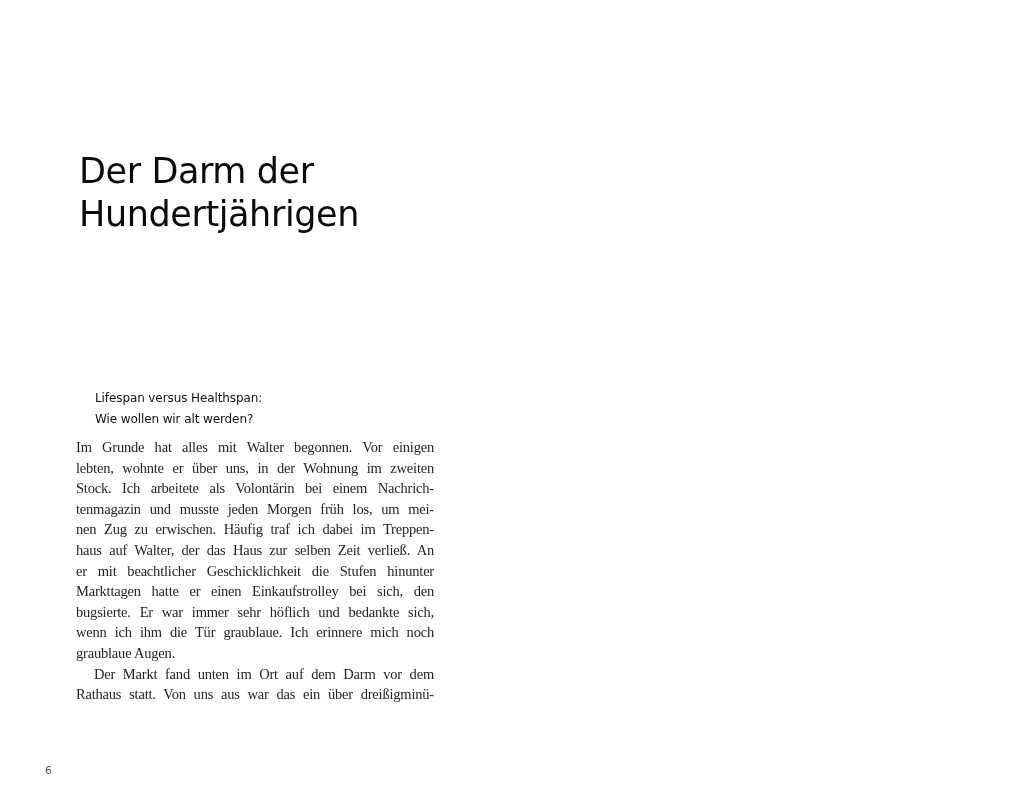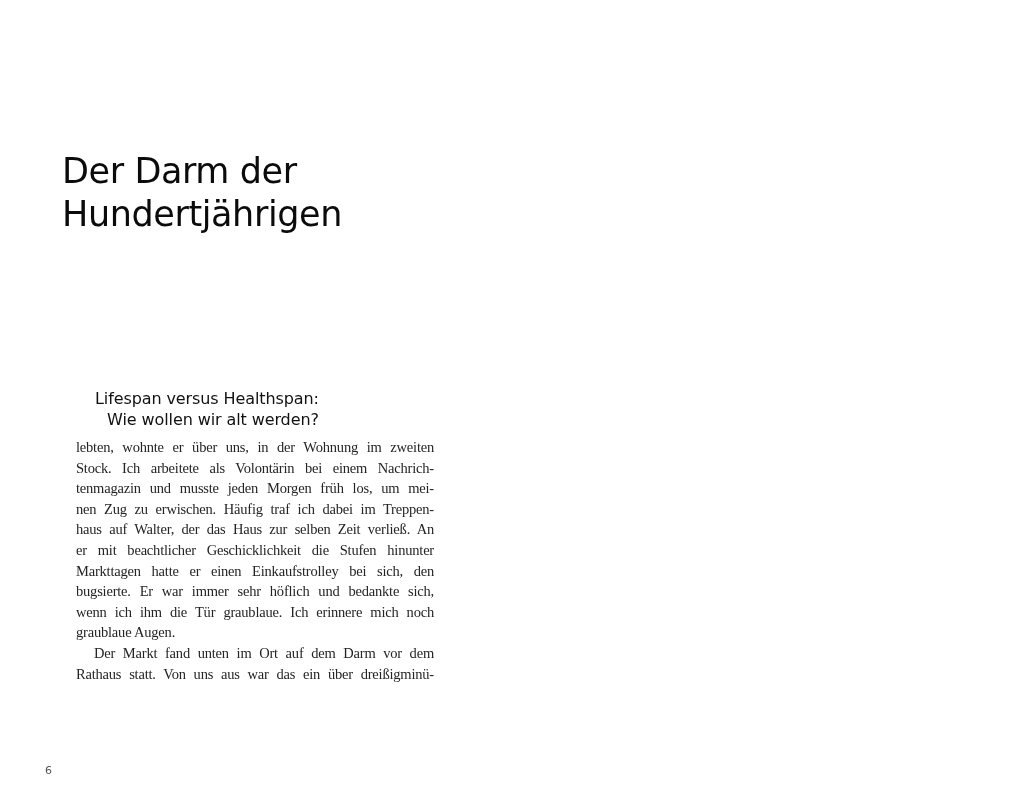--- a/index.html
+++ b/index.html
@@ -19,42 +19,41 @@
   .page {
     position: absolute;
     top: 0;
     height: 812px;
   }
   .page-left  { left: 0; width: 510px; }
   .page-right { left: 510px; width: 510px; }
 
   .chapter-title {
     position: absolute;
-    left: 62px;
+    left: 79px;
     top: 150px;
     font-family: "DejaVu Sans", "Liberation Sans", sans-serif;
     font-weight: 400;
     font-size: 35px;
     line-height: 43px;
     letter-spacing: -0.4px;
     color: #0b0b0b;
     white-space: nowrap;
   }
   .section-heading {
     position: absolute;
     left: 95px;
     top: 388px;
     font-family: "DejaVu Sans", "Liberation Sans", sans-serif;
     font-weight: 400;
-    font-size: 16px;
+    font-size: 12px;
     line-height: 21px;
     letter-spacing: -0.1px;
     color: #111111;
     white-space: nowrap;
-    text-align: right;
   }
   .body-col {
     position: absolute;
     font-family: "Liberation Serif", "DejaVu Serif", serif;
     font-size: 14.5px;
     line-height: 20.6px;
     letter-spacing: -0.2px;
     color: #242424;
   }
   .body-col-left {
@@ -91,20 +90,21 @@
       <div>Der Darm der</div>
       <div>Hundertjährigen</div>
     </div>
 
     <div class="section-heading">
       <div>Lifespan versus Healthspan:</div>
       <div>Wie wollen wir alt werden?</div>
     </div>
 
     <div class="body-col body-col-left">
+        <div class="line">Im Grunde hat alles mit Walter begonnen. Vor einigen</div>
         <div class="line">lebten, wohnte er über uns, in der Wohnung im zweiten</div>
         <div class="line">Stock. Ich arbeitete als Volontärin bei einem Nachrich-</div>
         <div class="line">tenmagazin und musste jeden Morgen früh los, um mei-</div>
         <div class="line">nen Zug zu erwischen. Häufig traf ich dabei im Treppen-</div>
         <div class="line">haus auf Walter, der das Haus zur selben Zeit verließ. An</div>
         <div class="line">er mit beachtlicher Geschicklichkeit die Stufen hinunter</div>
         <div class="line">Markttagen hatte er einen Einkaufstrolley bei sich, den</div>
         <div class="line">bugsierte. Er war immer sehr höflich und bedankte sich,</div>
         <div class="line">wenn ich ihm die Tür graublaue. Ich erinnere mich noch</div>
         <div class="line no-just">graublaue Augen.</div>

